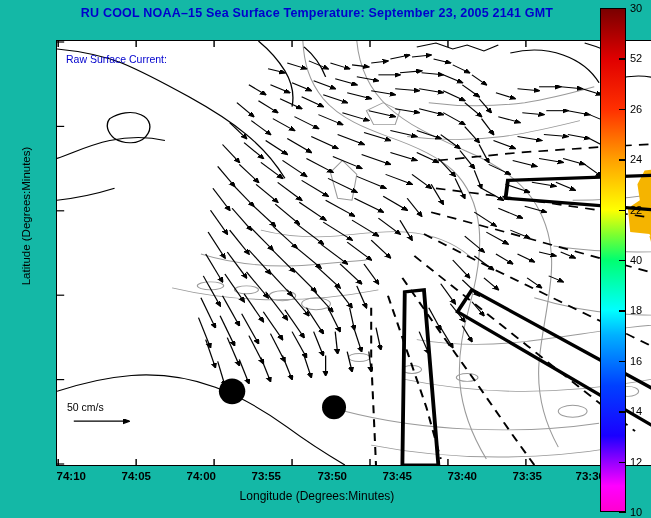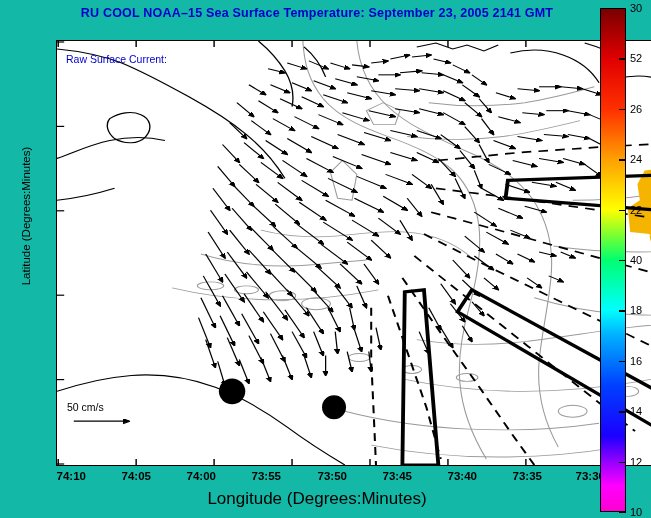--- a/index.html
+++ b/index.html
@@ -18,21 +18,21 @@
   #annot1{left:9px;top:12px;}
   #annot2{left:9px;top:28px;}
 
   #scaleLabel{position:absolute;left:10px;top:360px;color:#000;font-size:10.5px;white-space:nowrap;}
   .xtick{position:absolute;top:470px;text-align:right;width:60px;
          font-size:11.5px;color:#000;white-space:nowrap;font-weight:bold;}
 
   #ylab{position:absolute;left:-84px;top:210px;width:220px;text-align:center;
         font-size:11.5px;color:#000;transform:rotate(-90deg);transform-origin:center;white-space:nowrap;}
   #xlab{position:absolute;left:56px;top:489px;width:522px;text-align:center;
-        font-size:17px;color:#000;white-space:nowrap;}
+        font-size:12px;color:#000;white-space:nowrap;}
 
   #cbWrap{position:absolute;left:600px;top:8px;width:26px;height:504px;}
   #cbBar{position:absolute;left:0;top:0;width:26px;height:504px;
          border:1.2px solid #000;box-sizing:border-box;}
   .cbtick{position:absolute;left:30px;font-size:11px;color:#000;white-space:nowrap;
           transform:translateY(-50%);}
   .cbmark{position:absolute;left:18px;width:7px;height:1.4px;background:#000;}
 </style>
 </head>
 <body>

